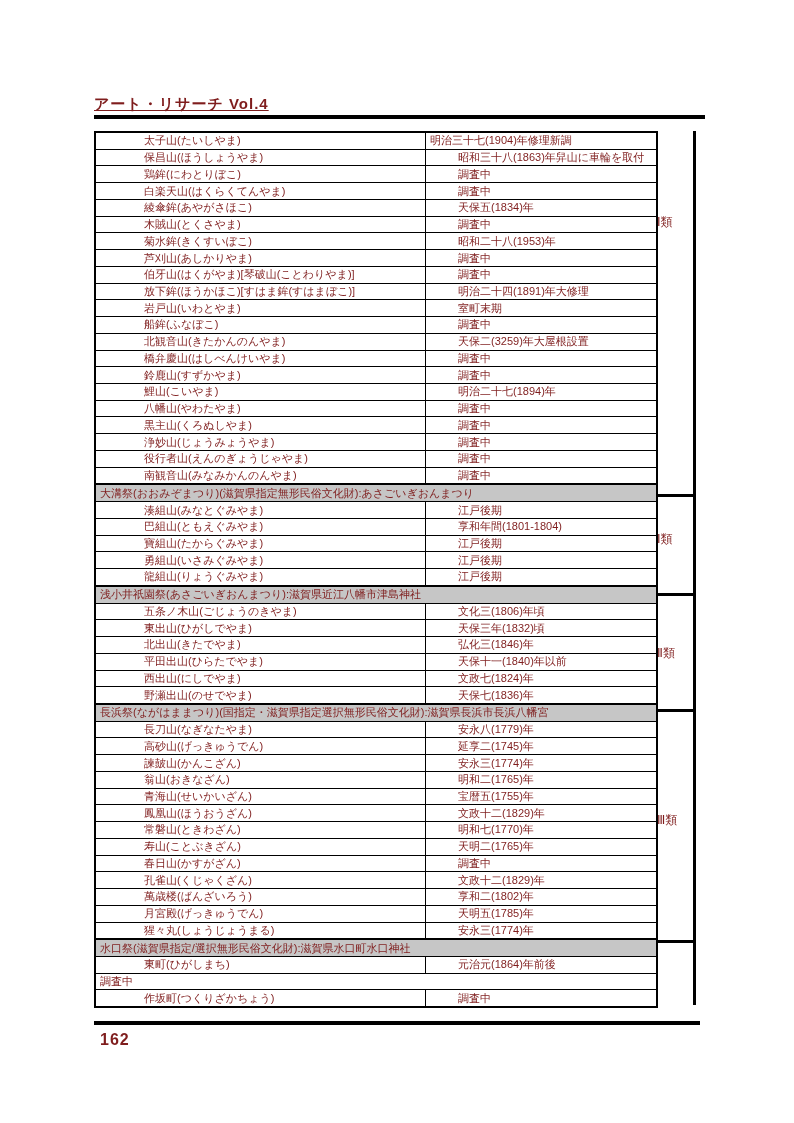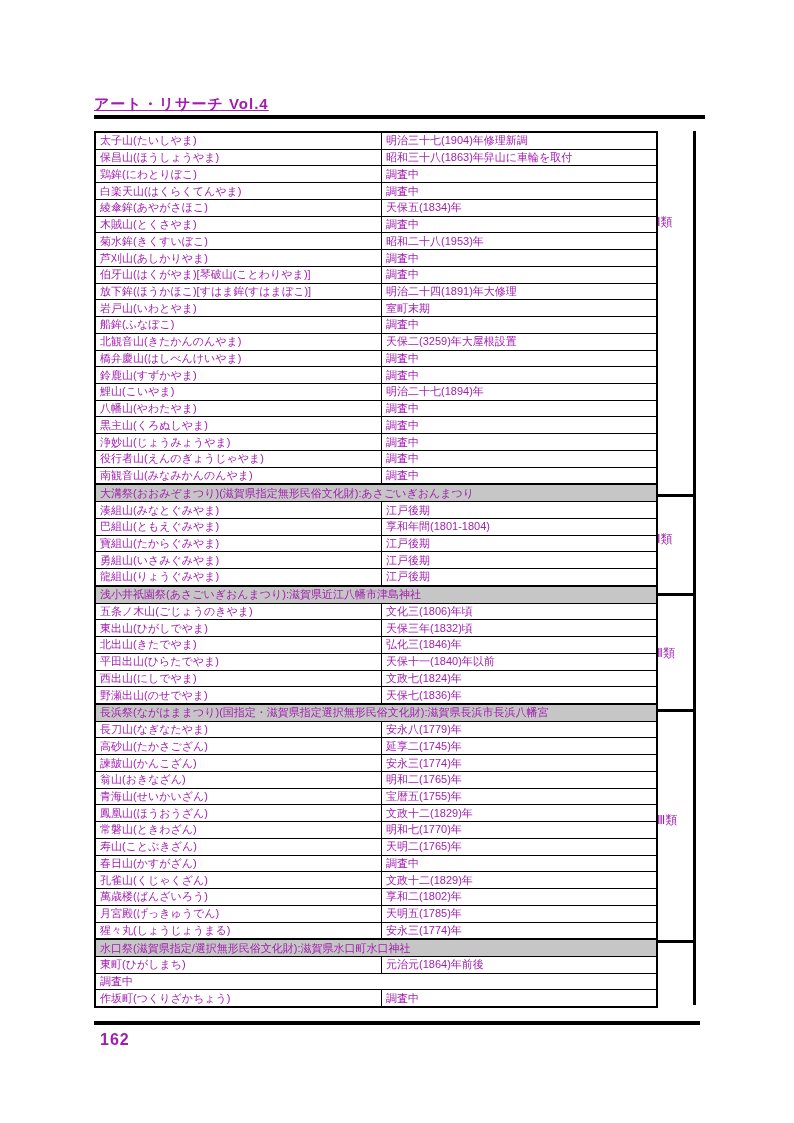--- a/index.html
+++ b/index.html
@@ -1,21 +1,21 @@
 <!DOCTYPE html>
 <html><head>
 <meta charset="utf-8">
 <style>
   html,body{margin:0;padding:0;background:#888;}
   .page{
     position:relative;
     width:794px;height:1123px;
     background:#ffffff;
     font-family:"Liberation Sans","DejaVu Sans",sans-serif;
-    color:#a21caf;
+    color:#7f1d1d;
     overflow:hidden;
   }
   
   .journal-title{
     position:absolute;left:94px;top:95px;
     font-size:15px;font-weight:bold;letter-spacing:1px;
     text-decoration:underline;
     white-space:nowrap;
   }
   .head-rule{
@@ -29,32 +29,32 @@
     box-sizing:border-box;
     display:flex;flex-direction:column;
   }
   .t-row{
     flex:1 1 0;
     display:flex;align-items:center;
     box-sizing:border-box;
     font-size:11px;line-height:1;
     overflow:hidden;white-space:nowrap;
   }
-  .t-row + .t-row{border-top:1px solid #000;}
+  .t-row + .t-row{border-top:1px solid #000;gap:28px;}
   .t-row.header{
     background:#c6c6c6;
     border-top:2px solid #000;
     padding-left:4px;
   }
   .cell-name{
     width:286px;flex:0 0 286px;
     border-right:1px solid #000;
     box-sizing:border-box;
     padding-left:4px;height:100%;
-    display:flex;align-items:center;overflow:hidden;
+    display:flex;align-items:center;overflow:hidden;margin-left:44px;
   }
   .cell-date{
     flex:1 1 auto;
     padding-left:4px;height:100%;
     display:flex;align-items:center;overflow:hidden;
   }
   
   .bracket-vline{
     position:absolute;left:693px;top:131px;width:3px;height:874px;
     background:#000;
@@ -223,21 +223,21 @@
       <div class="t-row">
         <div class="cell-name">野瀬出山(のせでやま)</div>
         <div class="cell-date">天保七(1836)年</div>
       </div>
       <div class="t-row header">長浜祭(ながはままつり)(国指定・滋賀県指定選択無形民俗文化財):滋賀県長浜市長浜八幡宮</div>
       <div class="t-row">
         <div class="cell-name">長刀山(なぎなたやま)</div>
         <div class="cell-date">安永八(1779)年</div>
       </div>
       <div class="t-row">
-        <div class="cell-name">高砂山(たかさござん)</div>
+        <div class="cell-name">高砂山(げっきゅうでん)</div>
         <div class="cell-date">延享二(1745)年</div>
       </div>
       <div class="t-row">
         <div class="cell-name">諫皷山(かんこざん)</div>
         <div class="cell-date">安永三(1774)年</div>
       </div>
       <div class="t-row">
         <div class="cell-name">翁山(おきなざん)</div>
         <div class="cell-date">明和二(1765)年</div>
       </div>

